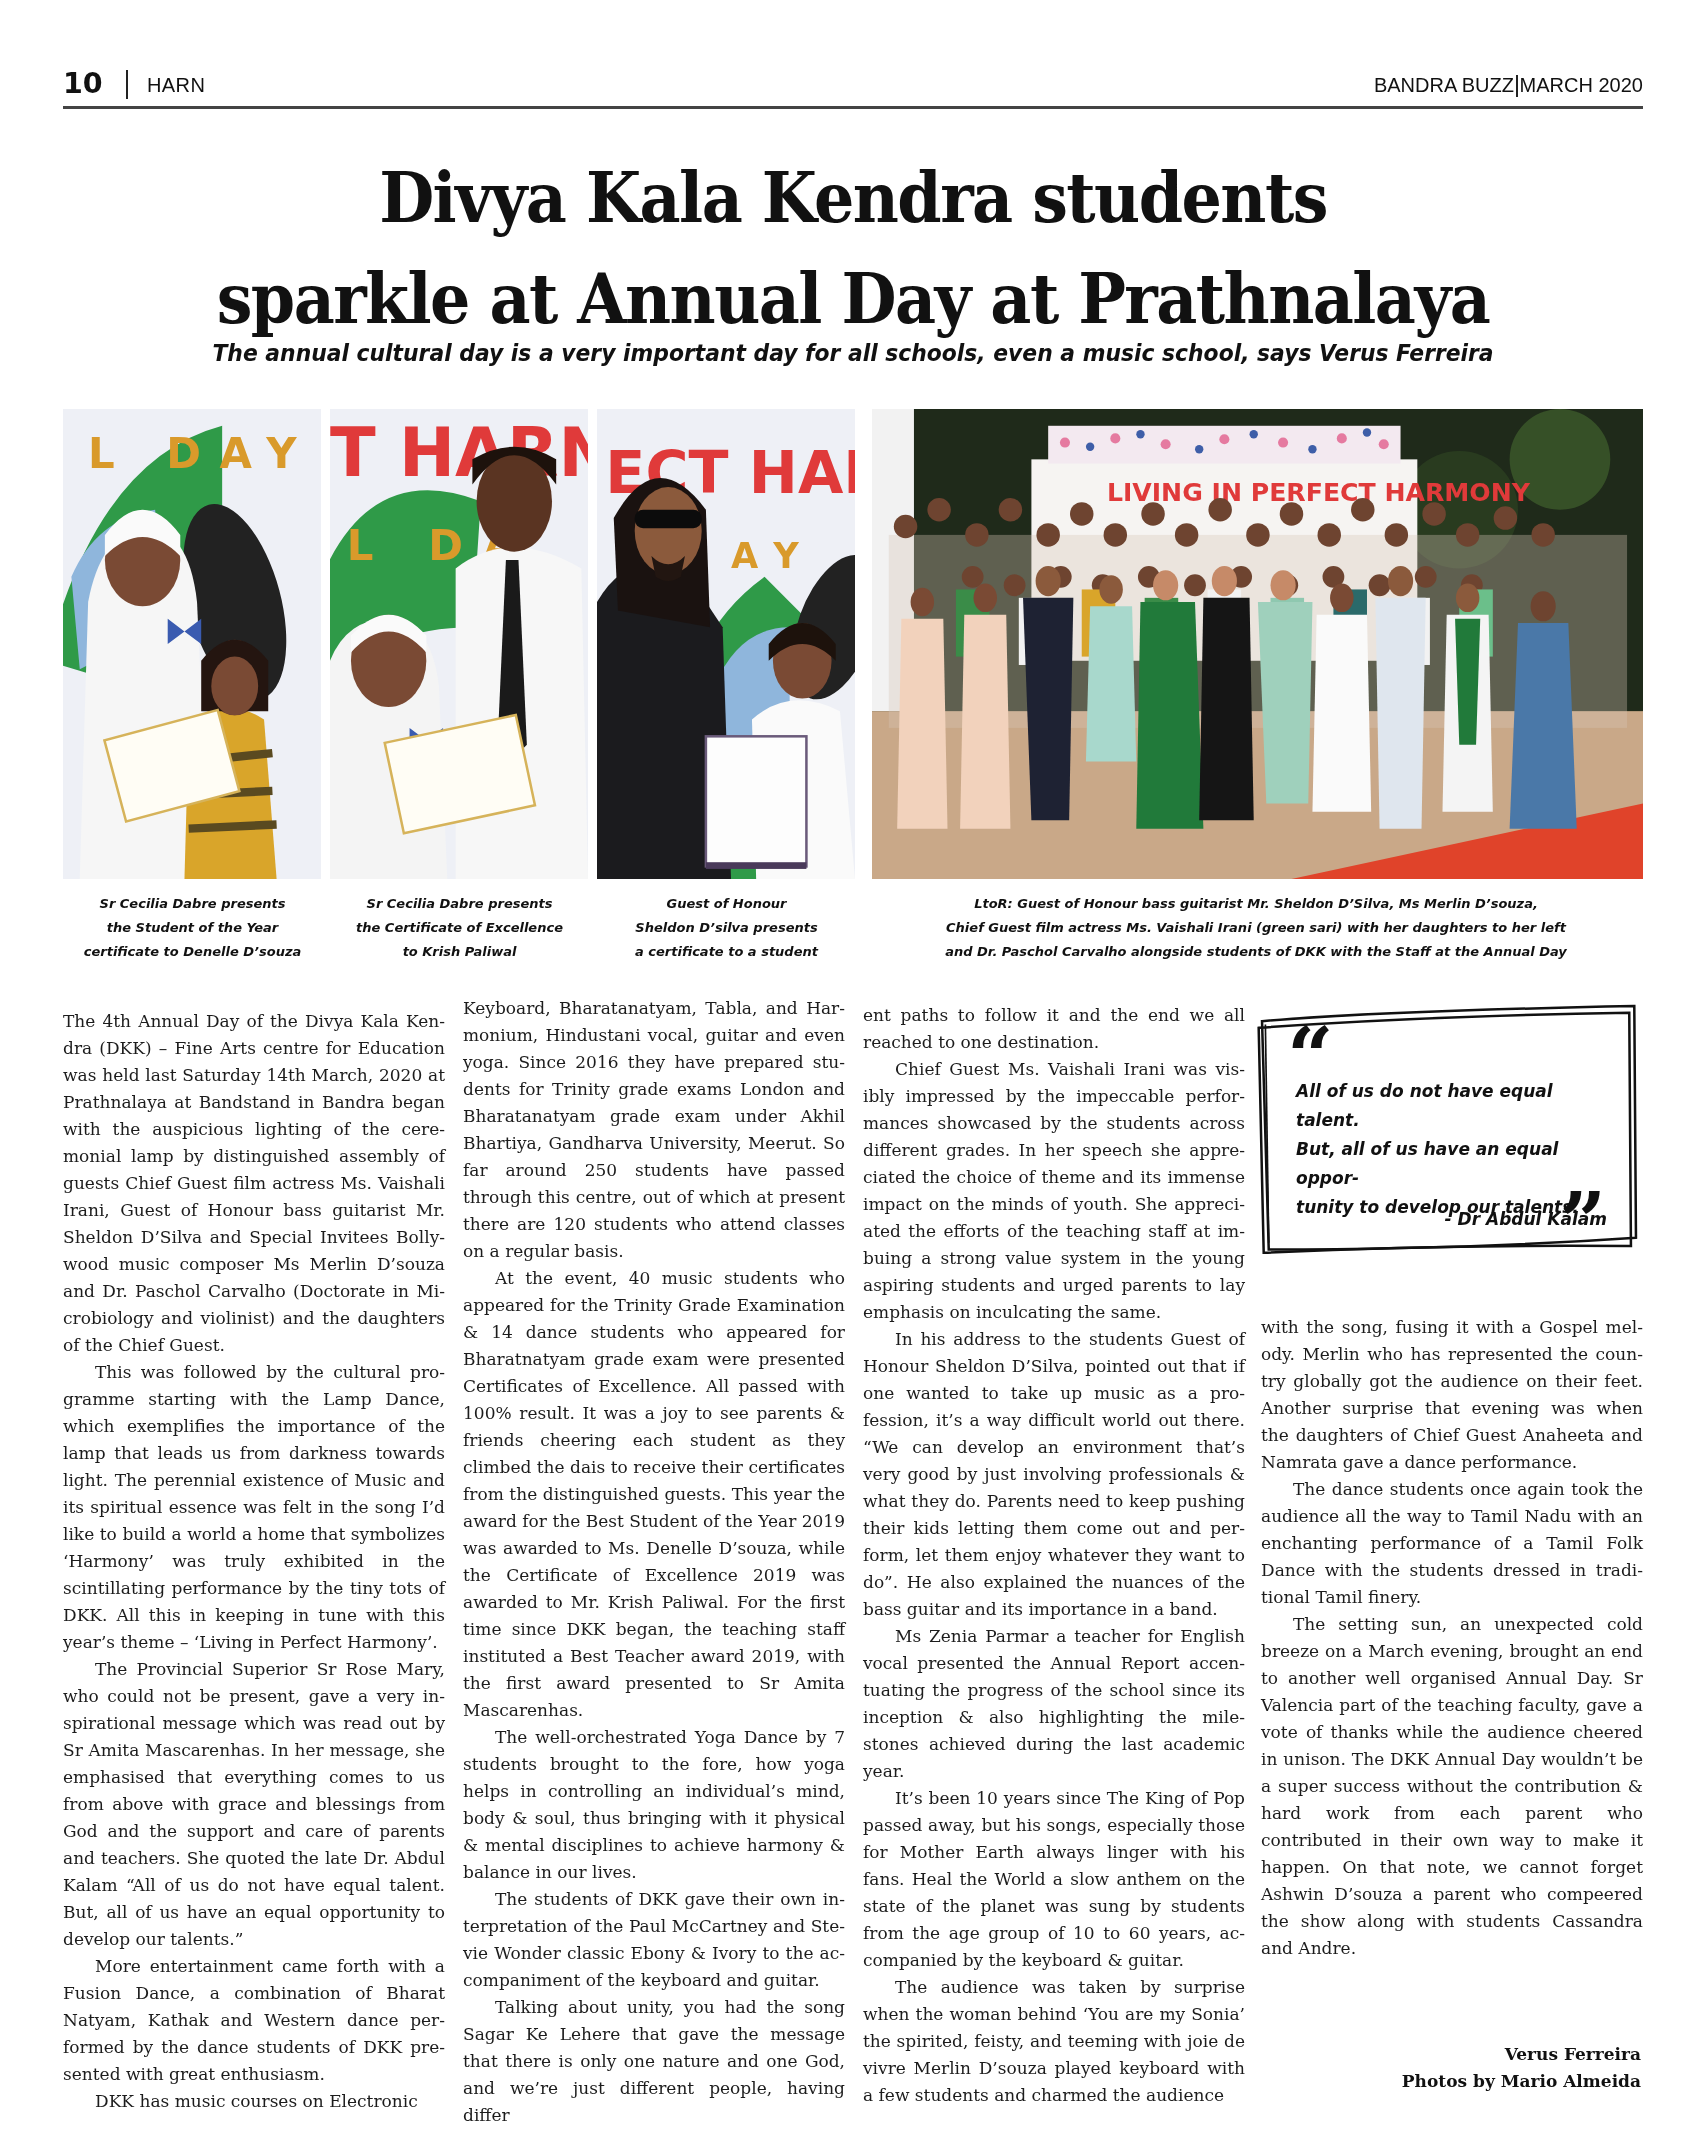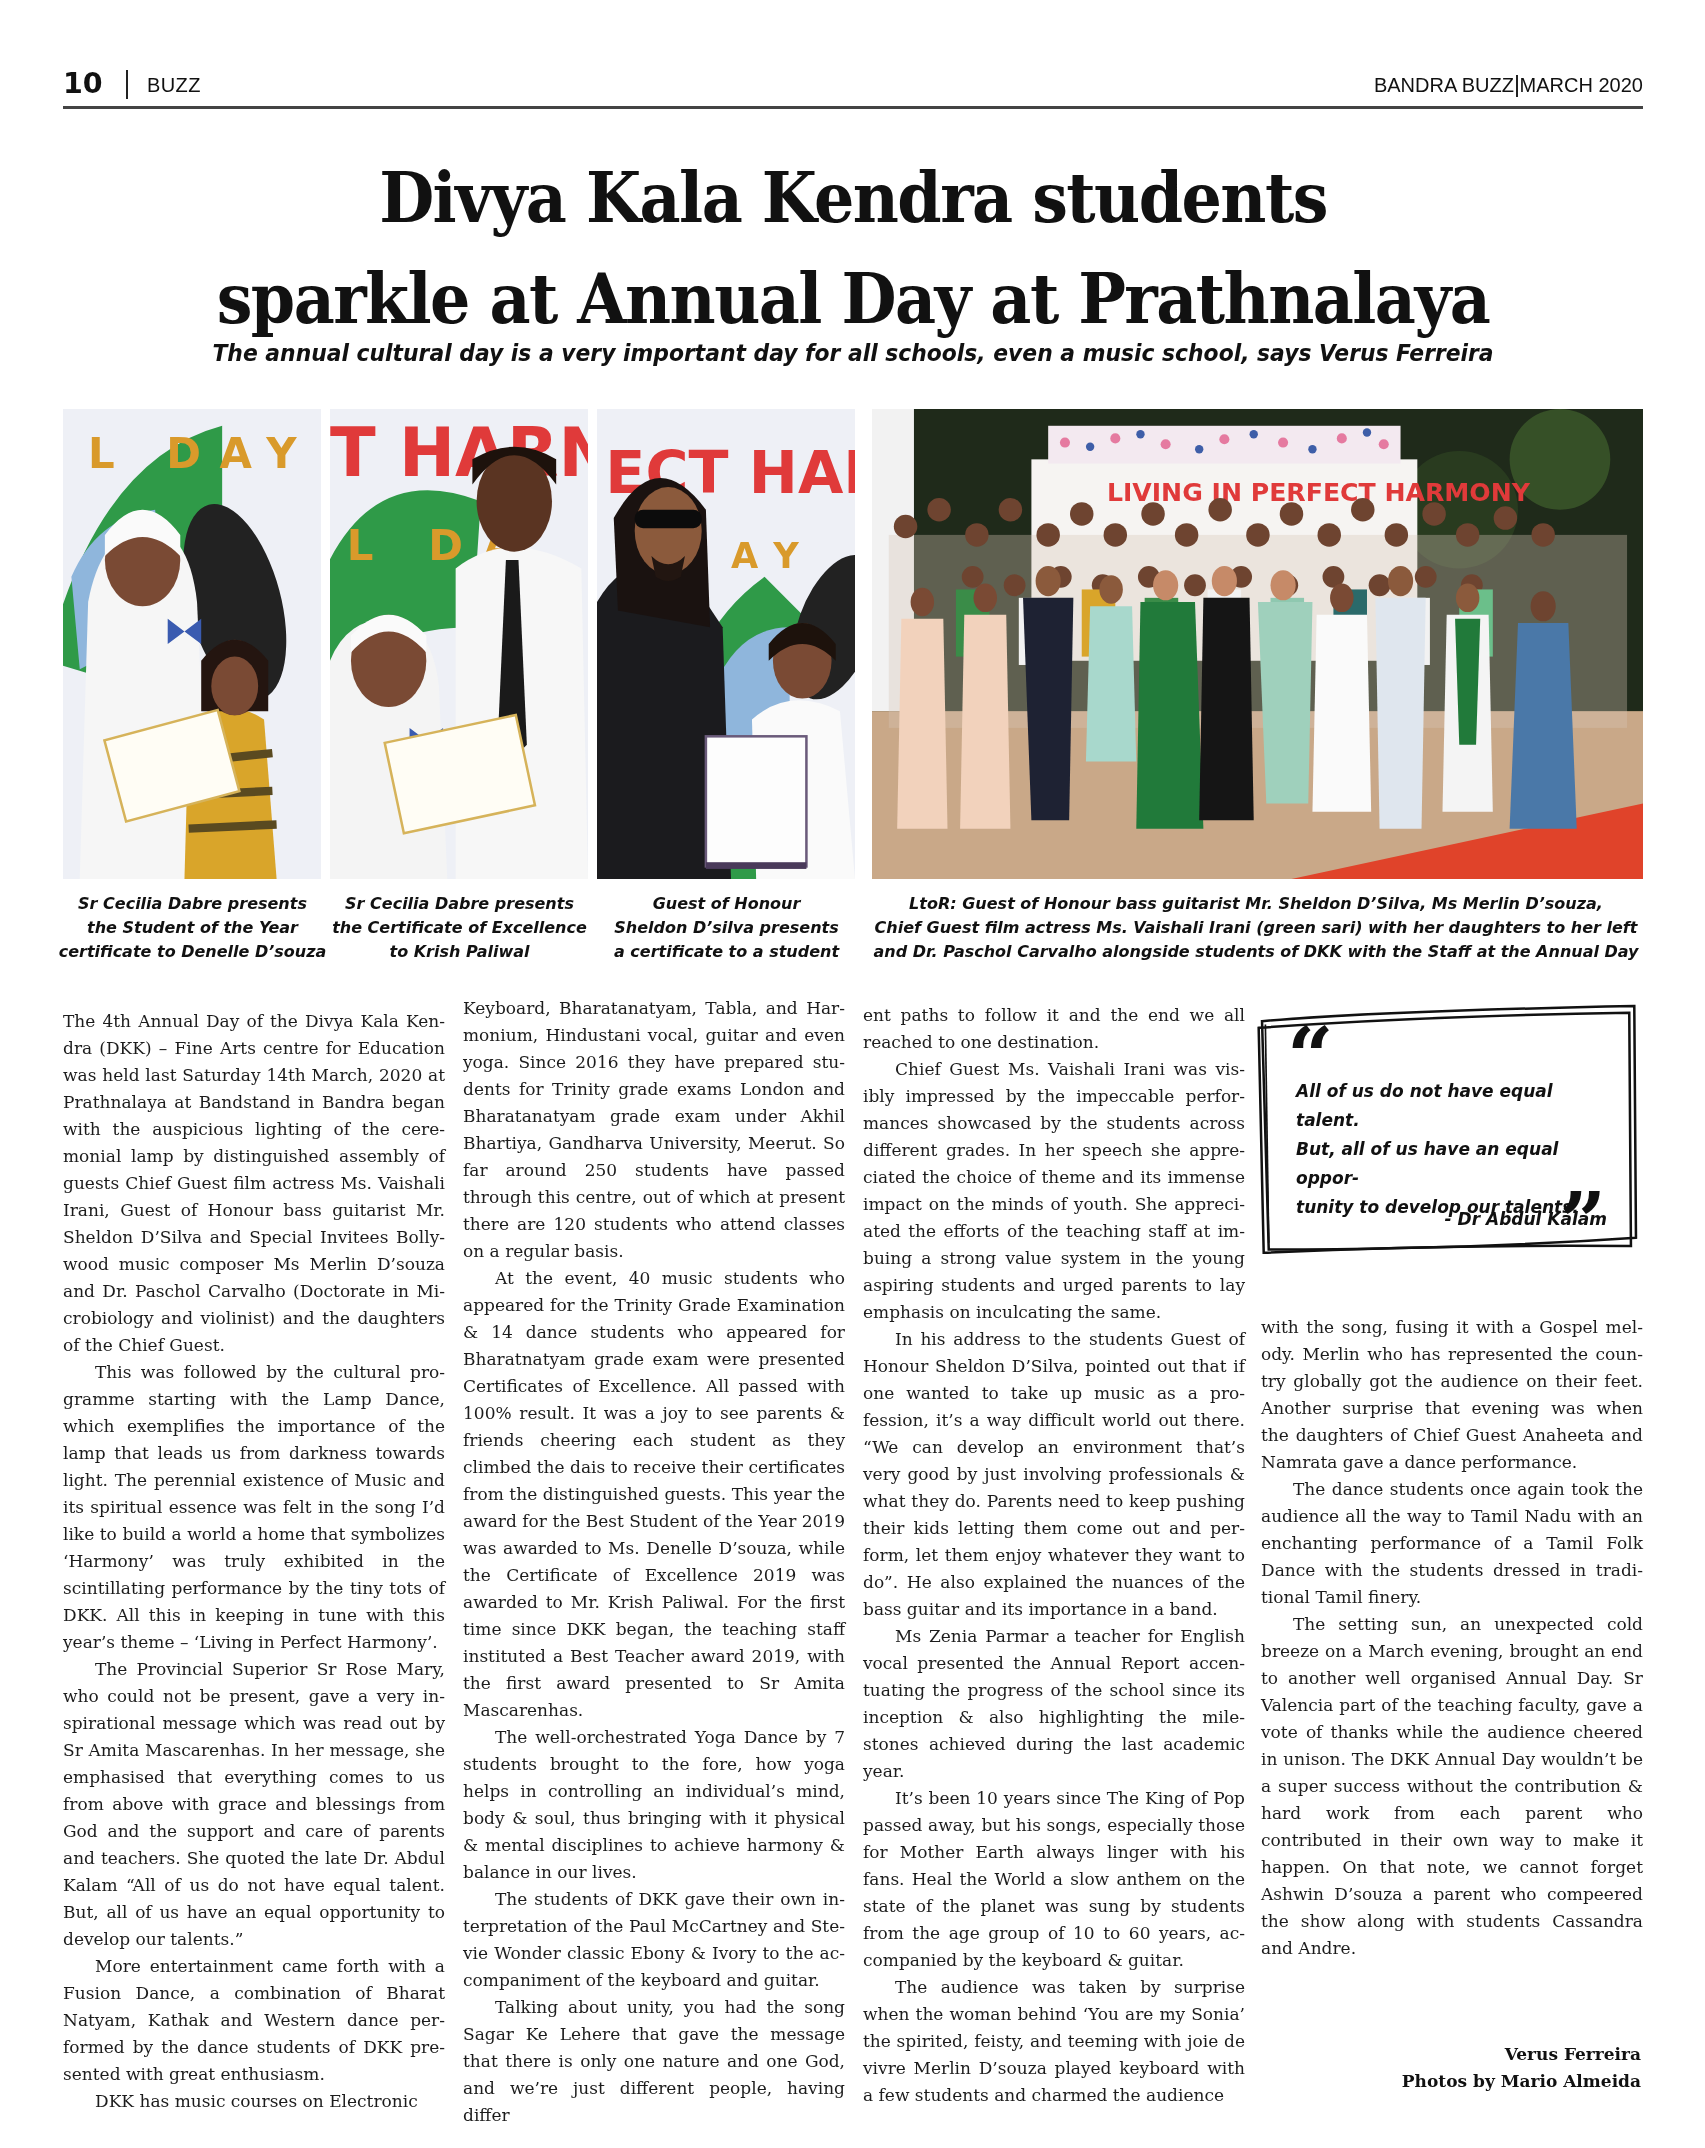--- a/index.html
+++ b/index.html
@@ -16,21 +16,21 @@
 
   
   .headline { left: 0; top: 147px; width: 1706px; text-align: center; font-family: "DejaVu Serif", serif; font-weight: bold; font-size: 69px; line-height: 101px; color: #111; letter-spacing: -1.7px; transform: scaleX(0.92); transform-origin: center top; }
   .dek { left: 0; top: 336px; width: 1706px; text-align: center; font-family: "DejaVu Sans", sans-serif; font-style: italic; font-weight: bold; font-size: 23.5px; line-height: 34px; color: #111; transform: scaleX(0.93); transform-origin: center top; }
 
   
   .photo { top: 409px; height: 470px; overflow: hidden; background: #a3a3a3; }
   .photo svg { width: 100%; height: 100%; display: block; }
 
   
-  .caption { top: 892px; font-family: "DejaVu Sans", sans-serif; font-style: italic; font-weight: bold; font-size: 16px; line-height: 24px; text-align: center; color: #111; }
+  .caption { top: 892px; font-family: "DejaVu Sans", sans-serif; font-style: italic; font-weight: bold; font-size: 13px; line-height: 24px; text-align: center; color: #111; }
   .caption div { white-space: nowrap; }
 
   
   .col { top: 995px; width: 382px; font-family: "DejaVu Serif", serif; font-size: 17px; line-height: 27px; text-align: justify; hyphens: manual; color: #1c1c1c; }
   .col p { margin: 0; text-indent: 32px; }
   .col p.first, .col p.cont { text-indent: 0; }
 
   
   .pullquote { left: 1257px; top: 1001px; width: 384px; height: 256px; }
   .pullquote svg.frame { position: absolute; left: 0; top: 0; width: 100%; height: 100%; }
@@ -39,21 +39,21 @@
   .pq-text { position: absolute; left: 39px; top: 76px; width: 319px; font-family: "DejaVu Sans", sans-serif; font-style: italic; font-weight: bold; font-size: 17px; line-height: 29px; color: #111; }
   .pq-author { position: absolute; right: 34px; top: 164px; font-family: "DejaVu Sans", sans-serif; font-style: italic; font-weight: bold; font-size: 17px; line-height: 29px; color: #111; margin-top: 40px; }
 
   .byline { right: 65px; top: 2041px; text-align: right; font-family: "DejaVu Serif", serif; font-weight: bold; font-size: 17px; line-height: 27px; color: #111; }
 </style>
 </head>
 <body>
 
 <div class="abs folio">10</div>
 <div class="abs folio-sep"></div>
-<div class="abs section">BUZZ</div>
+<div class="abs section">HARN</div>
 <div class="abs masthead">
   <span>BANDRA BUZZ</span>
   <span class="bar"></span>
   <span>MARCH 2020</span>
 </div>
 <div class="abs header-rule"></div>
 
 <div class="abs headline">
   <div>Divya Kala Kendra students</div>
   <div>sparkle at Annual Day at Prathnalaya</div>

